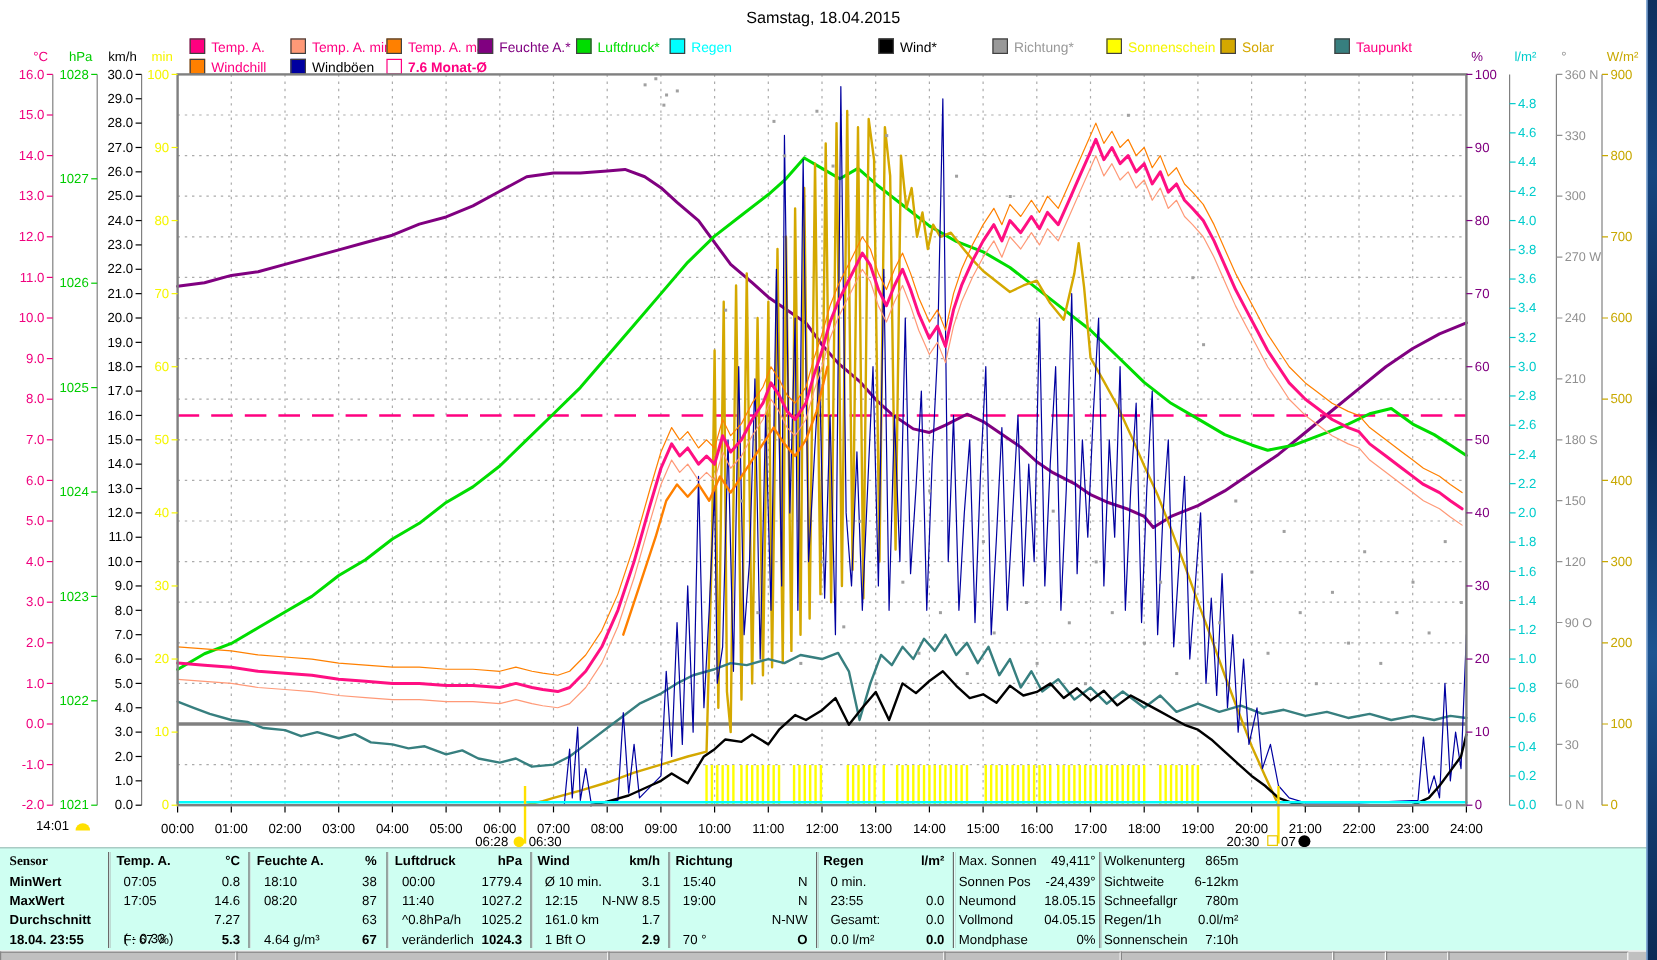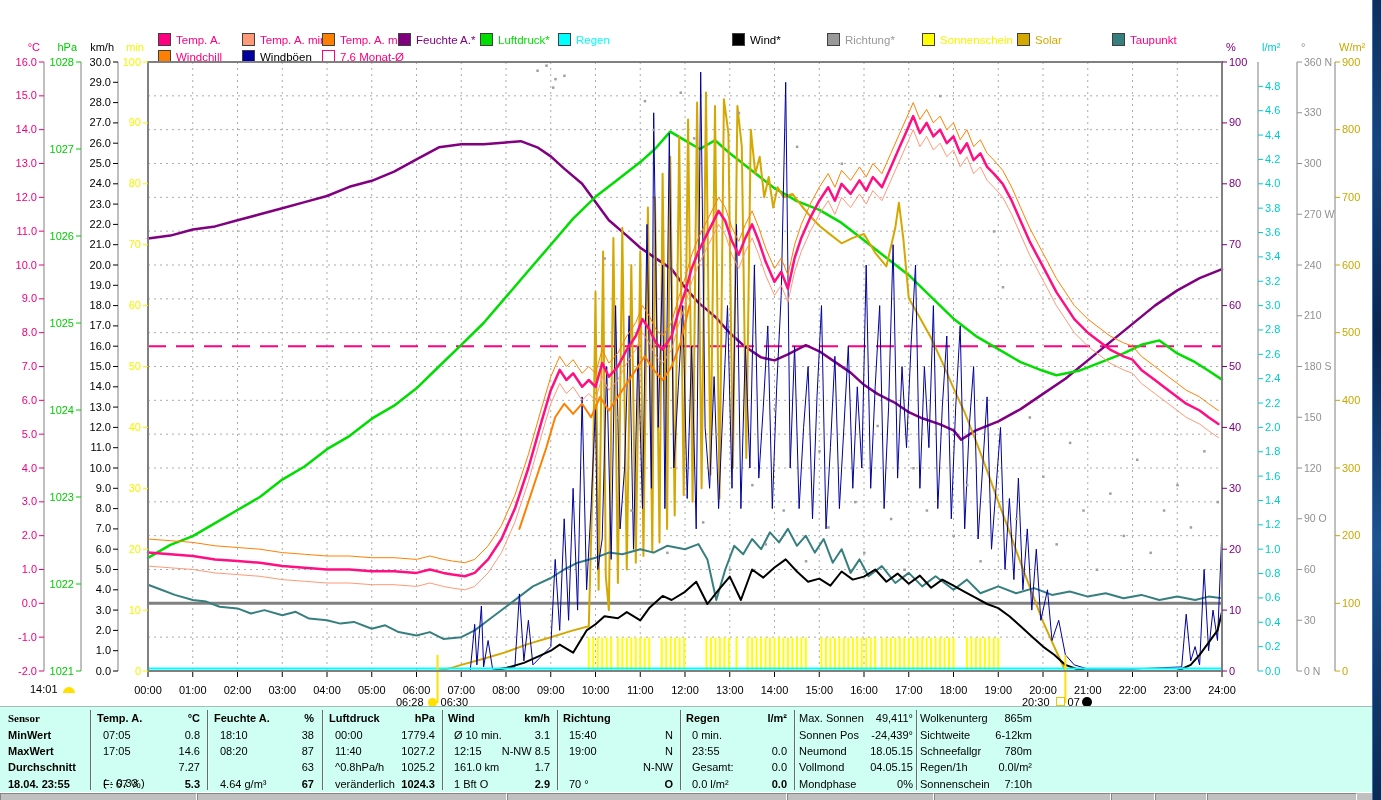--- a/index.html
+++ b/index.html
@@ -32,35 +32,36 @@
           border-top:1px solid #fff;display:flex;}
   .sb-seg{height:6px;margin-top:0px;border:1px solid;border-color:#868686 #fdfdfd #fdfdfd #868686;}
   #edge{position:absolute;left:1372px;top:0;width:9px;height:800px;
         border-left:1px solid #3a74b8;
         background:linear-gradient(180deg,#0e2f5e 0%,#16457f 18%,#0a2550 42%,#1d5491 68%,#123a6e 84%,#0b2a55 100%);}
 </style>
 </head>
 <body>
 
 <div id="screen">
+  <div id="page-title">Samstag, 18.04.2015</div>
   <div id="legend">
       <div class="leg-item" style="left: 158px; top: 30px;"><span class="leg-swatch" style="background: rgb(255, 0, 128);"></span><span class="leg-lab" style="color: rgb(255, 0, 128);">Temp. A.</span></div>
       <div class="leg-item" style="left: 242px; top: 30px;"><span class="leg-swatch" style="background: rgb(255, 153, 119);"></span><span class="leg-lab" style="color: rgb(255, 0, 128);">Temp. A. min</span></div>
       <div class="leg-item" style="left: 322px; top: 30px;"><span class="leg-swatch" style="background: rgb(255, 128, 0);"></span><span class="leg-lab" style="color: rgb(255, 0, 128);">Temp. A. max</span></div>
       <div class="leg-item" style="left: 398px; top: 30px;"><span class="leg-swatch" style="background: rgb(128, 0, 128);"></span><span class="leg-lab" style="color: rgb(128, 0, 128);">Feuchte A.*</span></div>
       <div class="leg-item" style="left: 480px; top: 30px;"><span class="leg-swatch" style="background: rgb(0, 221, 0);"></span><span class="leg-lab" style="color: rgb(0, 221, 0);">Luftdruck*</span></div>
       <div class="leg-item" style="left: 558px; top: 30px;"><span class="leg-swatch" style="background: rgb(0, 255, 255);"></span><span class="leg-lab" style="color: rgb(0, 255, 255);">Regen</span></div>
       <div class="leg-item" style="left: 732px; top: 30px;"><span class="leg-swatch" style="background: rgb(0, 0, 0);"></span><span class="leg-lab" style="color: rgb(0, 0, 0);">Wind*</span></div>
       <div class="leg-item" style="left: 827px; top: 30px;"><span class="leg-swatch" style="background: rgb(153, 153, 153);"></span><span class="leg-lab" style="color: rgb(153, 153, 153);">Richtung*</span></div>
       <div class="leg-item" style="left: 922px; top: 30px;"><span class="leg-swatch" style="background: rgb(255, 255, 0);"></span><span class="leg-lab" style="color: rgb(245, 245, 0);">Sonnenschein</span></div>
       <div class="leg-item" style="left: 1017px; top: 30px;"><span class="leg-swatch" style="background: rgb(212, 168, 0);"></span><span class="leg-lab" style="color: rgb(212, 168, 0);">Solar</span></div>
       <div class="leg-item" style="left: 1112px; top: 30px;"><span class="leg-swatch" style="background: rgb(55, 127, 127);"></span><span class="leg-lab" style="color: rgb(255, 0, 128);">Taupunkt</span></div>
       <div class="leg-item" style="left: 158px; top: 47px;"><span class="leg-swatch" style="background: rgb(255, 128, 0);"></span><span class="leg-lab" style="color: rgb(255, 0, 128);">Windchill</span></div>
       <div class="leg-item" style="left: 242px; top: 47px;"><span class="leg-swatch" style="background: rgb(0, 0, 160);"></span><span class="leg-lab" style="color: rgb(0, 0, 0);">Windböen</span></div>
-      <div class="leg-item" style="left: 322px; top: 47px;"><span class="leg-swatch" style="background: rgb(255, 255, 255); border-color: rgb(255, 0, 128);"></span><span class="leg-lab" style="color: rgb(255, 0, 128);">7.6 Monat-Ø</span></div>
+      <div class="leg-item" style="left: 322px; top: 47px;"><span class="leg-swatch" style="background: rgb(255, 255, 255); border-color: rgb(255, 0, 128);"></span><span class="leg-lab" style="color: rgb(255, 0, 128); font-weight: bold;">7.6 Monat-Ø</span></div>
     </div>
   <svg id="chart" width="1381" height="705">
       <g>
         <line x1="192.75" y1="62" x2="192.75" y2="671" stroke="#ABABAB" stroke-dasharray="2 4"></line>
         <line x1="237.5" y1="62" x2="237.5" y2="671" stroke="#ABABAB" stroke-dasharray="2 4"></line>
         <line x1="282.25" y1="62" x2="282.25" y2="671" stroke="#ABABAB" stroke-dasharray="2 4"></line>
         <line x1="327" y1="62" x2="327" y2="671" stroke="#ABABAB" stroke-dasharray="2 4"></line>
         <line x1="371.75" y1="62" x2="371.75" y2="671" stroke="#ABABAB" stroke-dasharray="2 4"></line>
         <line x1="416.5" y1="62" x2="416.5" y2="671" stroke="#ABABAB" stroke-dasharray="2 4"></line>
         <line x1="461.25" y1="62" x2="461.25" y2="671" stroke="#ABABAB" stroke-dasharray="2 4"></line>

